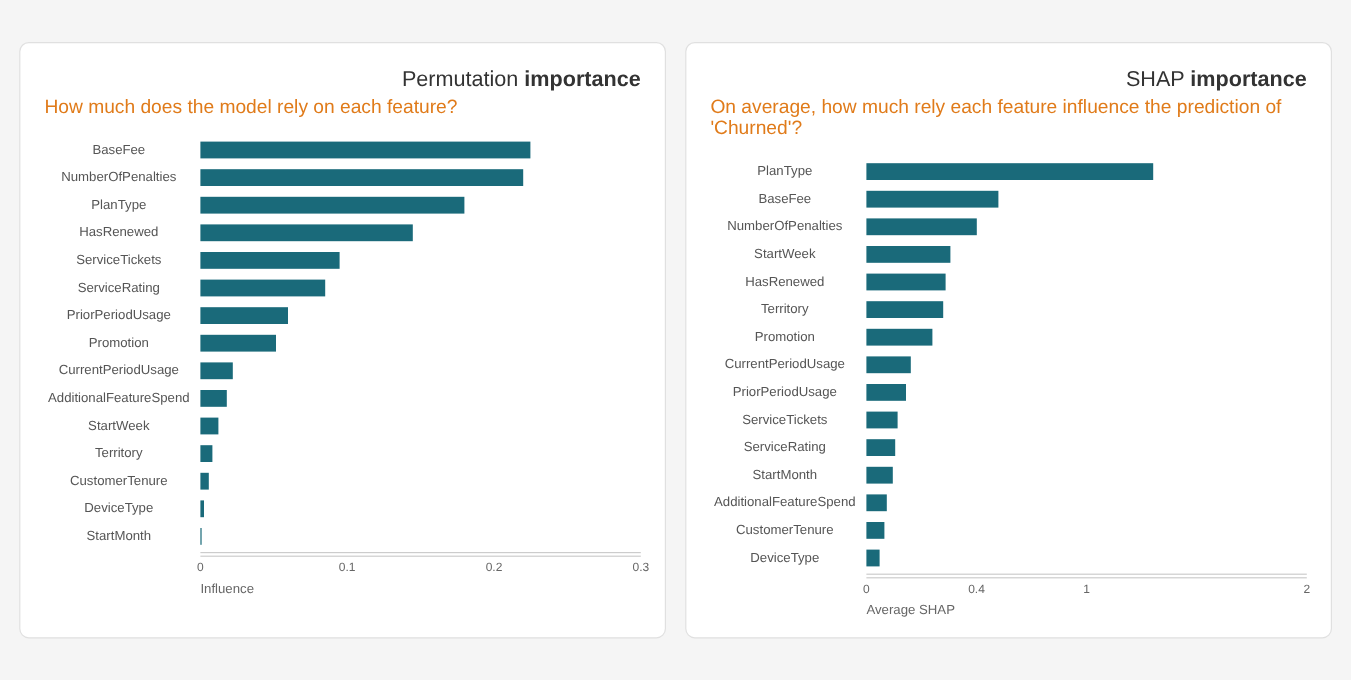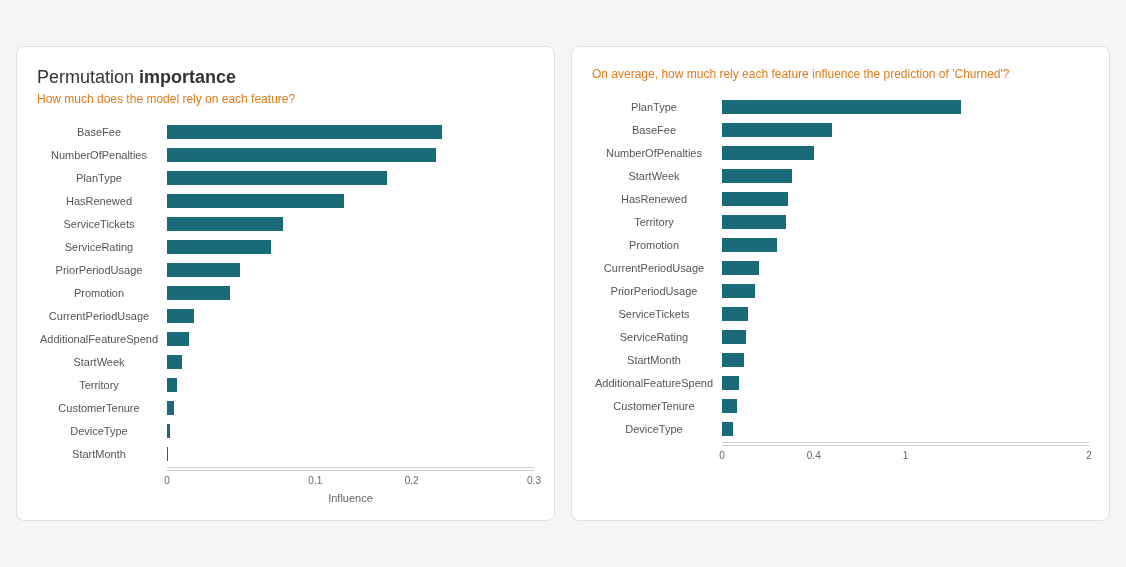--- a/index.html
+++ b/index.html
@@ -22,26 +22,27 @@
       border-radius: 8px;
       border: 1px solid #e0e0e0;
       padding: 20px 20px 16px 20px;
       flex: 1;
     }
     .chart-title {
       font-size: 18px;
       font-weight: normal;
       color: #333;
       margin-bottom: 4px;
+      text-align: right;
     }
     .chart-title span.highlight {
       font-weight: bold;
     }
     .chart-subtitle {
-      font-size: 12px;
+      font-size: 16px;
       color: #e07b1a;
       margin-bottom: 16px;
     }
     .chart-area {
       position: relative;
       width: 100%;
     }
     .bar-chart {
       width: 100%;
     }
@@ -85,21 +86,21 @@
       height: 20px;
     }
     .axis-tick {
       position: absolute;
       font-size: 10px;
       color: #666;
       transform: translateX(-50%);
       top: 4px;
     }
     .axis-label {
-      text-align: center;
+      text-align: left;
       font-size: 11px;
       color: #666;
       margin-top: 2px;
       margin-left: 130px;
     }
     .axis-line {
       margin-left: 130px;
       border-top: 1px solid #ccc;
       margin-top: 2px;
     }
@@ -204,30 +205,33 @@
             <div class="bar-label">StartMonth</div>
             <div class="bar-track">
               <div class="bar-fill" style="width: 0.3%;"></div>
             </div>
           </div>
         </div>
       <div class="axis-line"></div>
       <div class="axis-area">
         <div class="axis-ticks" id="perm-ticks">
             <span class="axis-tick" style="left: 0%;">0</span>
-            <span class="axis-tick" style="left: 33.33%; margin-left: 26px;">0.1</span>
+            <span class="axis-tick" style="left: 33.33%;">0.1</span>
             <span class="axis-tick" style="left: 66.67%;">0.2</span>
             <span class="axis-tick" style="left: 100%; text-align: center;">0.3</span>
           </div>
       </div>
       <div class="axis-label">Influence</div>
     </div>
   </div>
 
   <div class="chart-card">
+    <div class="chart-title">
+      <span>SHAP </span><span class="highlight">importance</span>
+    </div>
     <div class="chart-subtitle">On average, how much rely each feature influence the prediction of 'Churned'?</div>
     <div class="chart-area">
       <div class="bar-chart" id="shap-bars">
           <div class="bar-row">
             <div class="bar-label">PlanType</div>
             <div class="bar-track">
               <div class="bar-fill" style="width: 65%;"></div>
             </div>
           </div>
           <div class="bar-row">
@@ -317,15 +321,16 @@
         </div>
       <div class="axis-line"></div>
       <div class="axis-area">
         <div class="axis-ticks" id="shap-ticks">
             <span class="axis-tick" style="left: 0%;">0</span>
             <span class="axis-tick" style="left: 25%;">0.4</span>
             <span class="axis-tick" style="left: 50%;">1</span>
             <span class="axis-tick" style="left: 100%;">2</span>
           </div>
       </div>
+      <div class="axis-label">Average SHAP</div>
     </div>
   </div>
 </div>
 
 </body></html>

